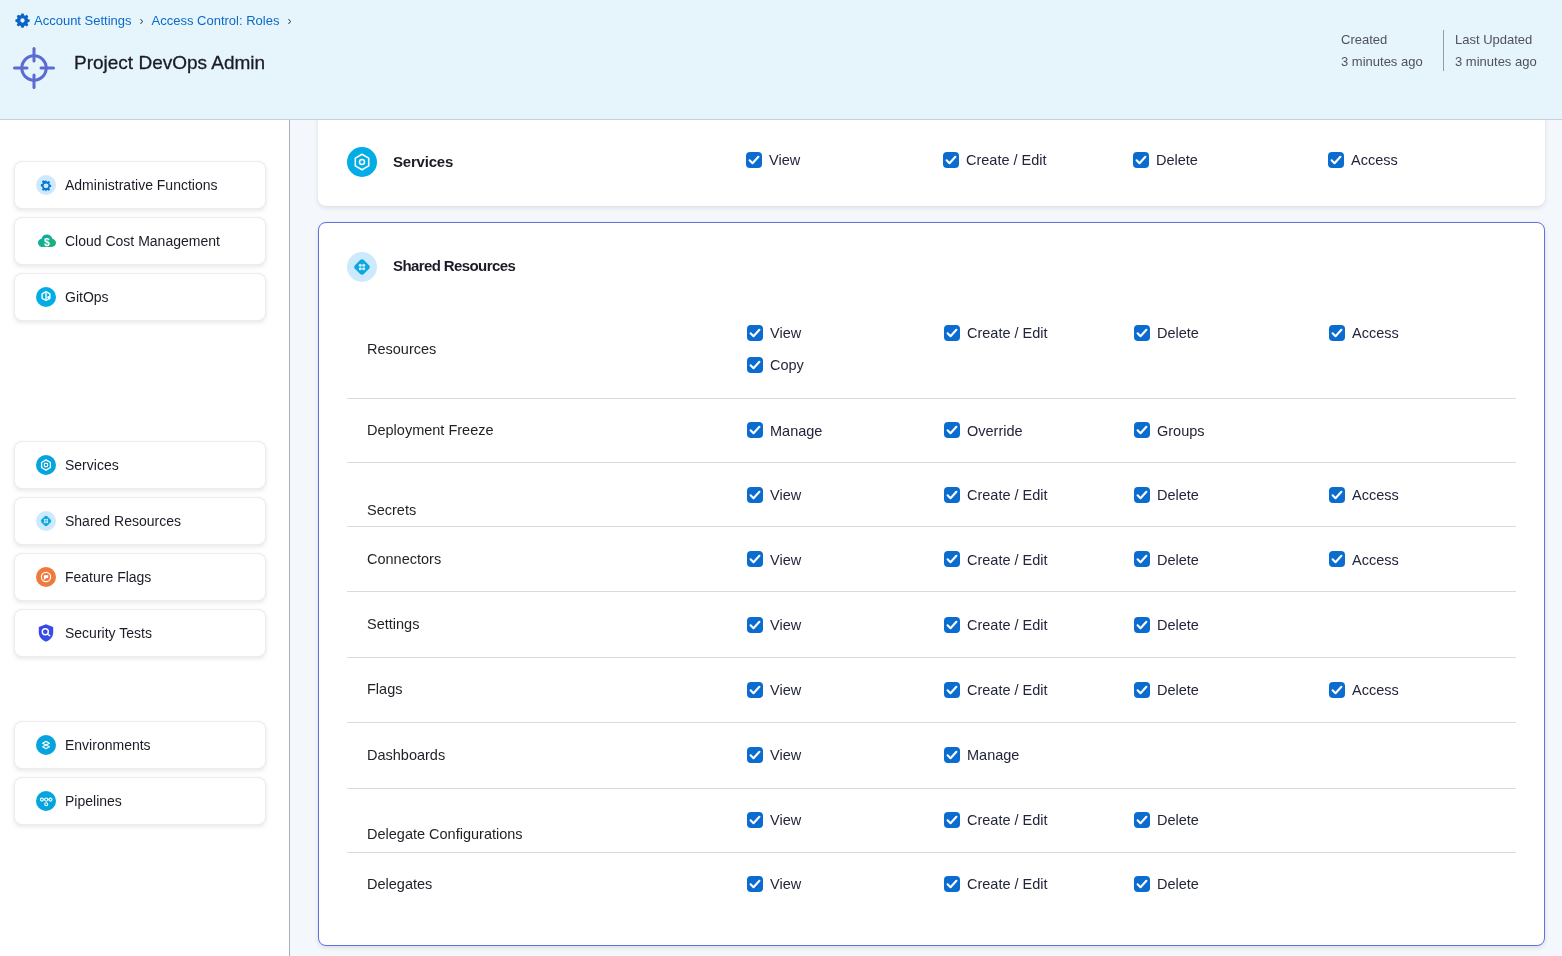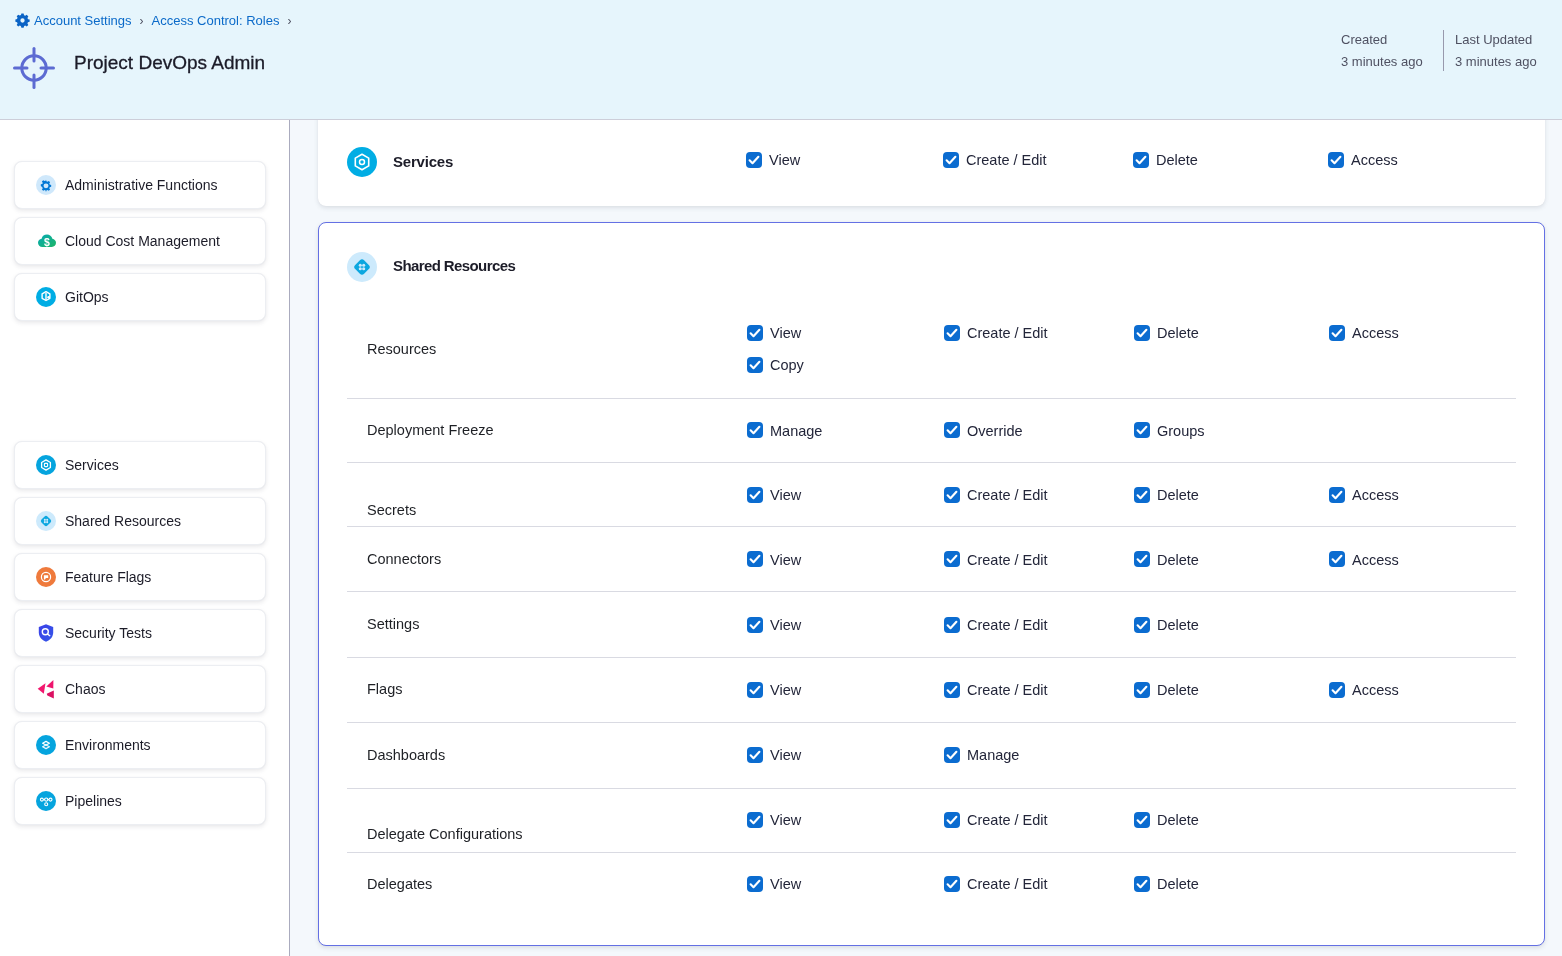--- a/index.html
+++ b/index.html
@@ -347,30 +347,20 @@
               <stop offset="0" stop-color="#3c40e8"></stop>
               <stop offset="1" stop-color="#3356e8"></stop>
             </linearGradient>
           </defs>
           <path d="M10 1.2l7.2 2.7v5.3c0 4.7-3.1 7.8-7.2 9.6-4.1-1.8-7.2-4.9-7.2-9.6V3.9z" fill="url(#gsto)"></path>
           <circle cx="9.3" cy="8.8" r="3" fill="none" stroke="#fff" stroke-width="1.4"></circle>
           <path d="M11.6 11.1l2.2 1.6" stroke="#fff" stroke-width="1.4" stroke-linecap="round"></path>
         </svg></span>
       <span class="lbl">Security Tests</span>
     </div>
-    <div class="scard" style="top:545px">
-      <span class="ic"><svg width="20" height="20" viewBox="0 0 20 20">
-          <g fill="#f2186e">
-            <polygon points="1.7,9.8 9.5,4.3 7.8,14.7"></polygon>
-            <polygon points="10.3,7.4 17.4,0.9 17.3,9.4" fill="#ee156d"></polygon>
-            <polygon points="10.7,14.8 17.8,11.4 17.8,19.4 11.4,16.6" fill="#db1162"></polygon>
-          </g>
-        </svg></span>
-      <span class="lbl">Chaos</span>
-    </div>
     <div class="scard" style="top:657px">
       <span class="ic"><svg width="20" height="20" viewBox="0 0 20 20">
           <circle cx="10" cy="10" r="10" fill="#05a4de"></circle>
           <g fill="none" stroke="#fff" stroke-width="1.1">
             <circle cx="5.9" cy="8.6" r="1.5"></circle>
             <circle cx="10.2" cy="8.6" r="1.6"></circle>
             <circle cx="14.5" cy="8.6" r="1.5"></circle>
             <circle cx="10.2" cy="13.2" r="1.5"></circle>
             <path d="M7.4 8.6h1.2m3.2 0h1.2"></path>
           </g>

